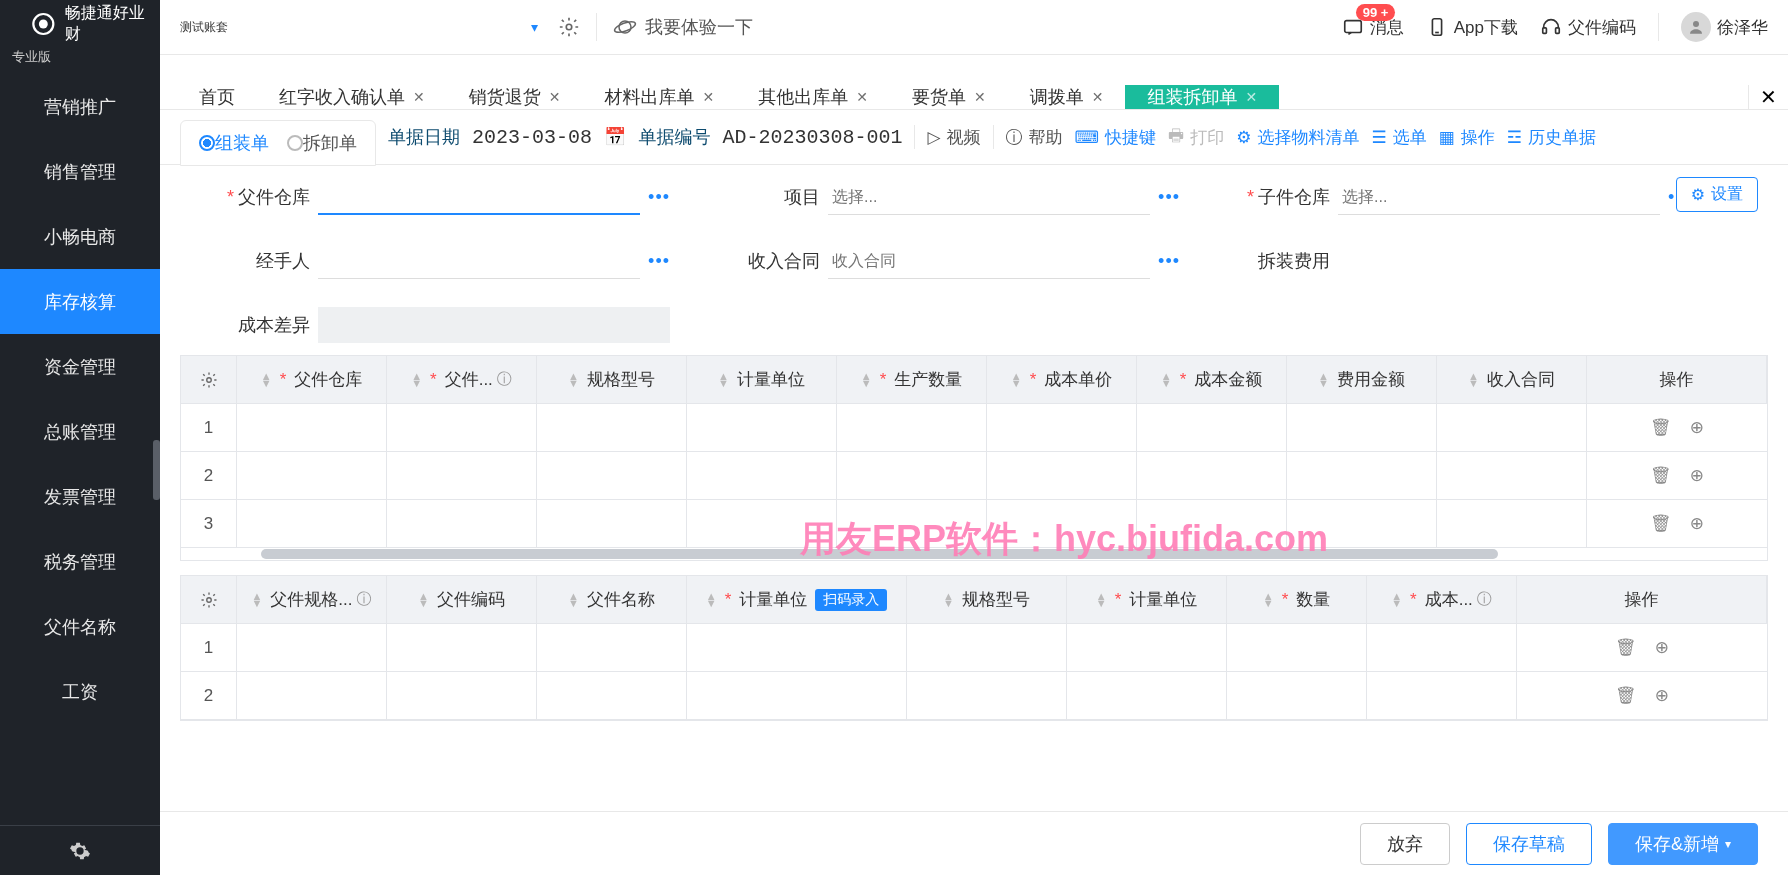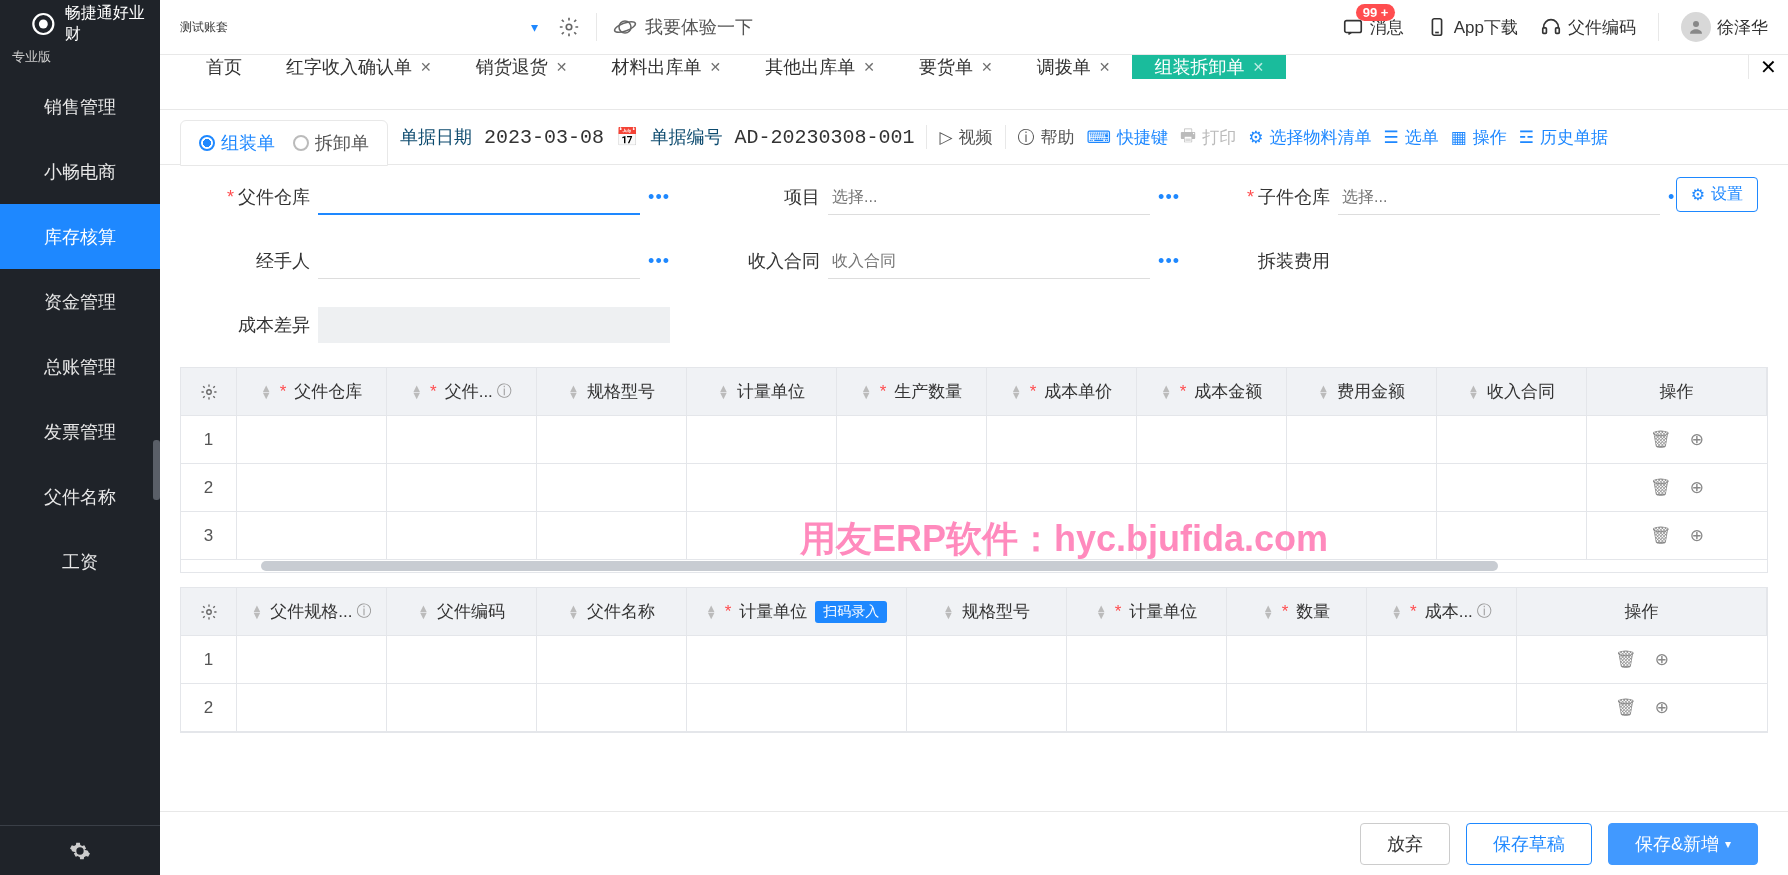--- a/index.html
+++ b/index.html
@@ -20,29 +20,29 @@
 .account-selector { display: flex; align-items: center; gap: 10px; width: 400px; }
 .account-text { font-size: 12px; color: #333; }
 .chevron-down { color: #1e88ff; font-size: 14px; margin-left: auto; margin-right: 10px; }
 .topbar-sep { width: 1px; height: 28px; background: #e8e8e8; }
 .topbar-try { display: flex; align-items: center; gap: 8px; color: #555; font-size: 18px; }
 .topbar-right { margin-left: auto; display: flex; align-items: center; gap: 22px; }
 .topbar-btn { display: flex; align-items: center; gap: 6px; color: #333; font-size: 17px; position: relative; cursor: pointer; }
 .badge { position: absolute; top: -12px; left: 14px; background: #ff4d4f; color: #fff; border-radius: 10px; padding: 1px 7px; font-size: 13px; font-weight: bold; }
 .avatar { width: 30px; height: 30px; border-radius: 50%; background: #d8d8d8; display: flex; align-items: center; justify-content: center; color: #888; }
 
-.tabbar { height: 55px; border-bottom: 1px solid #e8e8e8; display: flex; align-items: flex-start; padding: 0 0 0 24px; }
+.tabbar { height: 55px; border-bottom: 1px solid #e8e8e8; display: flex; align-items: flex-end; padding: 0 0 0 17px; }
 .tab { display: flex; align-items: center; padding: 0 22px; gap: 8px; font-size: 18px; color: #333; cursor: pointer; }
 .tab.active { background: #1abc9c; color: #fff; }
 .tab-close { font-size: 14px; color: inherit; opacity: 0.7; }
 .tab-close-all { margin-left: auto; width: 40px; display: flex; align-items: center; justify-content: center; font-size: 20px; border-left: 1px solid #e8e8e8; cursor: pointer; }
 
 .toolbar { height: 55px; display: flex; align-items: center; padding: 0 20px; gap: 12px; border-bottom: 1px solid #e8e8e8; }
 .radio-tabs { display: flex; gap: 18px; background: #fff; border: 1px solid #e8e8e8; border-radius: 6px 6px 0 0; padding: 10px 18px; margin-top: 12px; }
-.radio-opt { display: flex; align-items: center; gap: 6px; font-size: 18px; color: #555; cursor: pointer; }
+.radio-opt { display: flex; align-items: center; gap: 0; font-size: 18px; color: #555; cursor: pointer; }
 .radio-opt.selected { color: #1e88ff; }
 .radio-circle { width: 16px; height: 16px; border-radius: 50%; border: 2px solid #bbb; display: inline-block; }
 .radio-opt.selected .radio-circle { border-color: #1e88ff; background: radial-gradient(circle, #1e88ff 45%, transparent 46%); }
 .tb-label { font-size: 18px; color: #0c4a6e; }
 .tb-value { font-size: 20px; color: #333; font-family: Liberation Mono, monospace; }
 .tb-date-icon { color: #1e88ff; font-size: 18px; }
 .tb-action { display: flex; align-items: center; gap: 6px; font-size: 17px; color: #555; cursor: pointer; }
 .tb-action.blue { color: #1e88ff; }
 .tb-action.disabled { color: #bbb; }
 .tb-sep { width: 1px; height: 24px; background: #e8e8e8; }
@@ -88,26 +88,28 @@
 <div class="sidebar">
   <div class="sidebar-logo">
     <svg class="sidebar-logo-icon" viewBox="0 0 24 24" fill="none">
         <circle cx="12" cy="12" r="9" stroke="#fff" stroke-width="2"></circle>
         <circle cx="12" cy="12" r="4" fill="#fff"></circle>
       </svg>
     <span class="sidebar-logo-text">畅捷通好业财</span>
   </div>
   <div class="sidebar-subtitle">专业版</div>
   <div class="sidebar-items" id="sidebar-items">
+      <div class="sidebar-item">营销推广</div>
       <div class="sidebar-item">销售管理</div>
       <div class="sidebar-item">小畅电商</div>
       <div class="sidebar-item active">库存核算</div>
       <div class="sidebar-item">资金管理</div>
       <div class="sidebar-item">总账管理</div>
       <div class="sidebar-item">发票管理</div>
+      <div class="sidebar-item">税务管理</div>
       <div class="sidebar-item">父件名称</div>
       <div class="sidebar-item">工资</div>
     </div>
   <div class="sidebar-footer">
     <svg width="22" height="22" viewBox="0 0 24 24" fill="#ccc">
         <path d="M12 8a4 4 0 100 8 4 4 0 000-8zm9 4a7 7 0 01-.1 1.2l2 1.6-2 3.4-2.4-.8a7 7 0 01-2 1.2l-.4 2.4h-4l-.4-2.4a7 7 0 01-2-1.2l-2.4.8-2-3.4 2-1.6A7 7 0 013 12a7 7 0 01.1-1.2l-2-1.6 2-3.4 2.4.8a7 7 0 012-1.2L7.9 3h4l.4 2.4a7 7 0 012 1.2l2.4-.8 2 3.4-2 1.6A7 7 0 0121 12z"></path>
       </svg>
   </div>
   <div class="scroll-indicator"></div>
 </div>
@@ -285,21 +287,21 @@
       <div class="form-field">
         <span class="form-label">收入合同</span>
         <input class="form-input plain" placeholder="收入合同" style="">
         <span class="form-ellipsis">•••</span>
       </div>
       <div class="form-field">
         <span class="form-label">拆装费用</span>
         <input class="form-input plain" style="border-bottom: none;">
       </div>
     </div>
-    <div class="form-row" style="margin-bottom:14px">
+    <div class="form-row" style="margin-bottom:2px">
       <div class="form-field">
         <span class="form-label">成本差异</span>
         <input class="form-input grey" readonly="" style="">
       </div>
     </div>
   </div>
 
   <div class="table-wrap">
     <div class="table-head" id="thead1">
         <div class="th gear">

